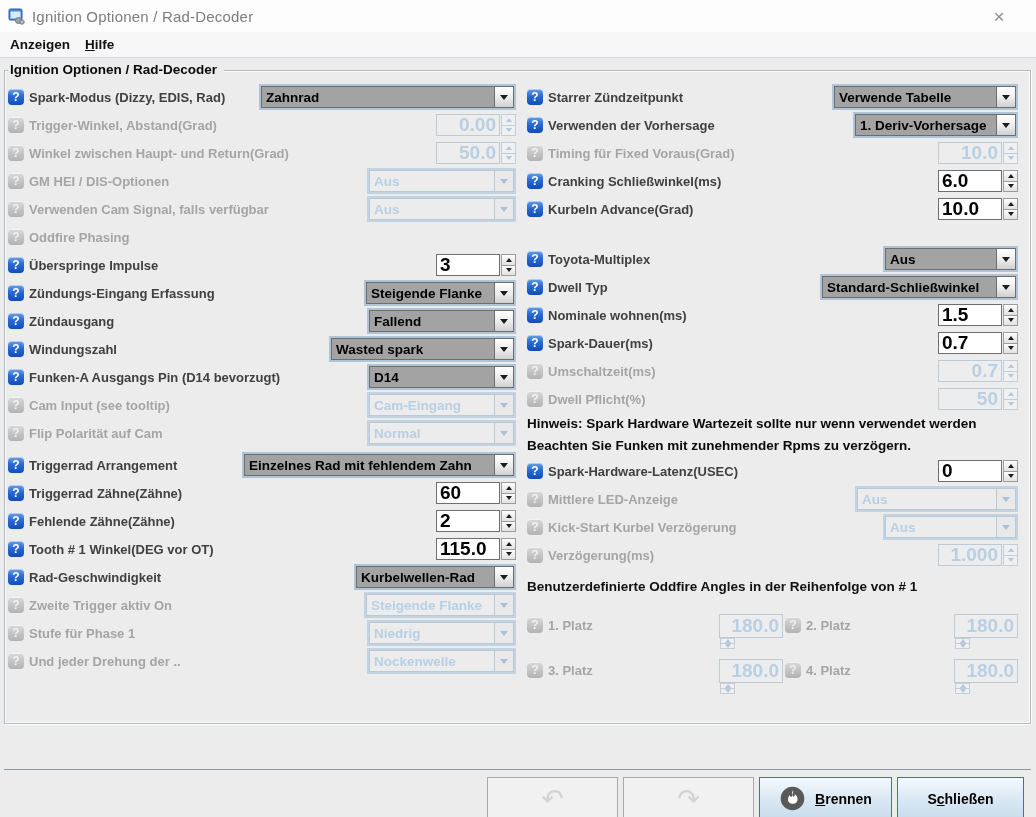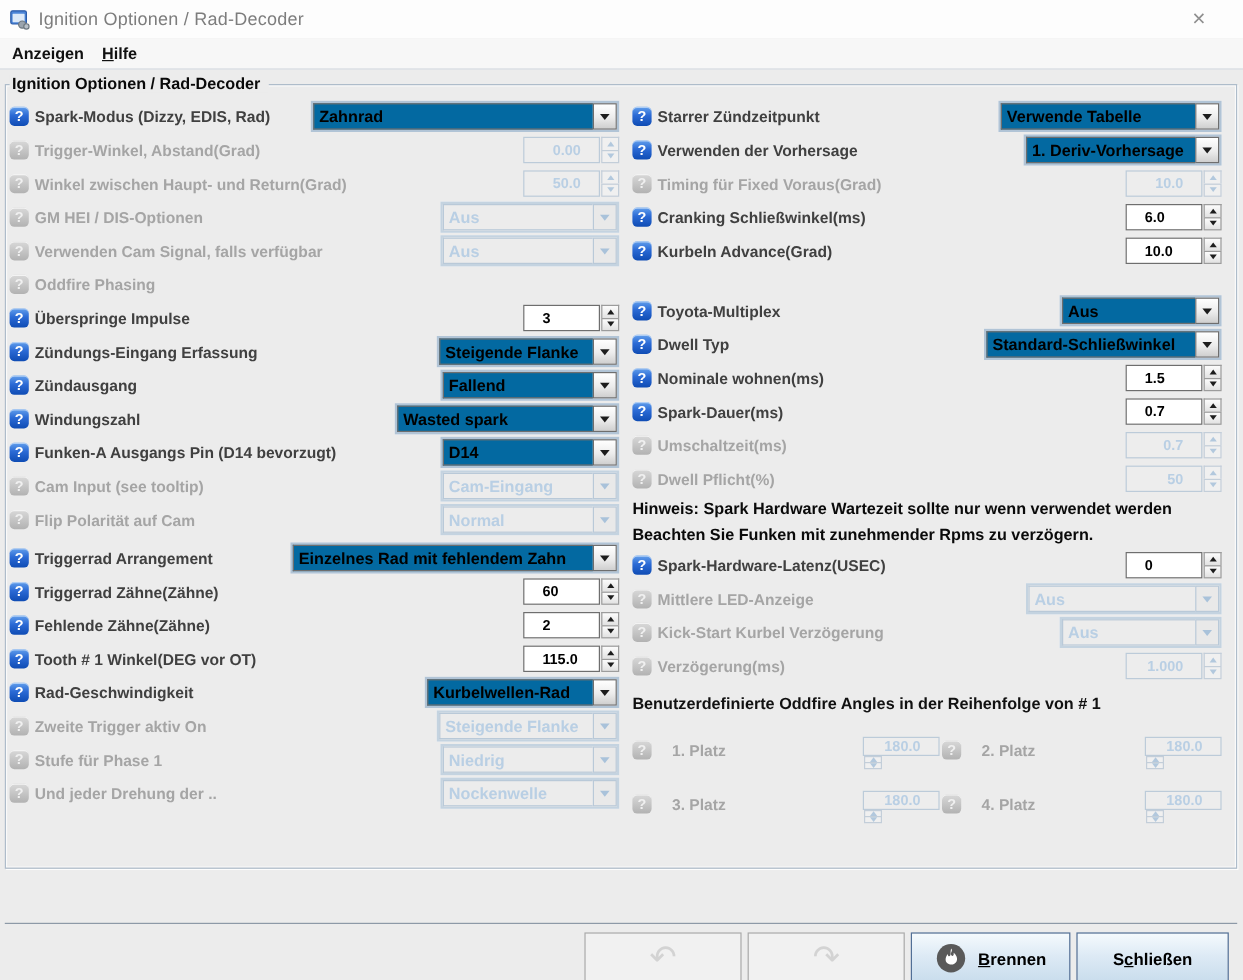--- a/index.html
+++ b/index.html
@@ -40,30 +40,30 @@
   .qicon { width:16px; height:16px; border-radius:4px; flex:none;
            background:linear-gradient(180deg,#63a0ec 0%,#2b6ad5 45%,#0f4cb4 100%);
            color:#fff; font-weight:bold; font-size:12px;
            display:flex; align-items:center; justify-content:center;
            box-shadow:inset 0 1px 0 rgba(255,255,255,.5); }
   .qicon::after { content:"?"; }
 
   
   .combo { display:flex; align-items:stretch; height:26px; border:2px solid #b1c4d6; background:#fff; }
   .cval  { flex:1; display:flex; align-items:center; padding:0 4px; border:1px solid #6e6e6e; border-right:none;
-           font-size:13.5px; font-weight:bold; color:#000; white-space:nowrap; overflow:hidden; background:#0369a1; }
+           font-size:13.5px; font-weight:bold; color:#000; white-space:nowrap; overflow:hidden; background:#a3a3a3; }
   .cbtn  { width:20px; flex:none; display:flex; align-items:center; justify-content:center;
            border:1px solid #6e6e6e; background:linear-gradient(180deg,#ffffff 0%,#ececec 55%,#cfcfcf 100%); }
   .tri   { width:0; height:0; border-left:4.5px solid transparent; border-right:4.5px solid transparent;
            border-top:5.5px solid #1d1d1d; }
 
   
   .spin  { display:flex; align-items:stretch; height:22px; }
   .sval  { width:64px; flex:none; border:1px solid #6e6e6e; background:#fff; display:flex; align-items:center;
-           padding:0 15px; font-size:12px; font-weight:bold; color:#000; }
+           padding:0 3px; font-size:19px; font-weight:bold; color:#000; }
   .sbtns { width:15px; flex:none; display:flex; flex-direction:column; margin-left:1px; }
   .sb    { flex:1; border:1px solid #9c9c9c; background:linear-gradient(#fcfcfc,#e2e2e2);
            display:flex; align-items:center; justify-content:center; }
   .sb.up { border-bottom-width:0; }
   .sb.up::after { content:""; border-left:3.5px solid transparent; border-right:3.5px solid transparent;
                   border-bottom:4.5px solid #1d1d1d; }
   .sb.dn::after { content:""; border-left:3.5px solid transparent; border-right:3.5px solid transparent;
                   border-top:4.5px solid #1d1d1d; }
 
   
@@ -80,21 +80,21 @@
   .dis .sb.dn::after { border-top-color:#b2c8dd; }
 
   
   .w135{width:135px}.w149{width:149px}.w152{width:152px}.w162{width:162px}.w163{width:163px}
   .w165{width:165px}.w175{width:186px}.w187{width:187px}.w198{width:198px}.w257{width:257px}.w274{width:274px}
 
   .gap4 { height:4px; } .gap22 { height:22px; }
   .hint { font-size:13.5px; font-weight:bold; color:#0a0a0a; line-height:22px; white-space:nowrap; }
   .subhead { font-size:13.5px; font-weight:bold; color:#111; margin:10px 0 2px 0; white-space:nowrap; }
   .platz-row { display:flex; align-items:center; height:28px; margin-top:17px; }
-  .ph { display:flex; align-items:center; gap:17px; }
+  .ph { display:flex; align-items:center; gap:5px; }
   .ph1 { width:258px; flex:none; padding-right:2px; }
   .ph2 { flex:1; }
   .ph .ctrl { margin-left:auto;flex-direction:column; }
 
   
   .spacer { height:45px; }
   .sep { height:1px; background:#8d99a7; }
   .footer { display:flex; justify-content:flex-end; align-items:center; gap:5px; padding:7px 7px 0 0; }
   .fbtn { height:43px; display:flex; align-items:center; justify-content:center; }
   .fbtn.ghost { width:131px; background:#f1f1f1; border:1px solid #a9a9a9; }

